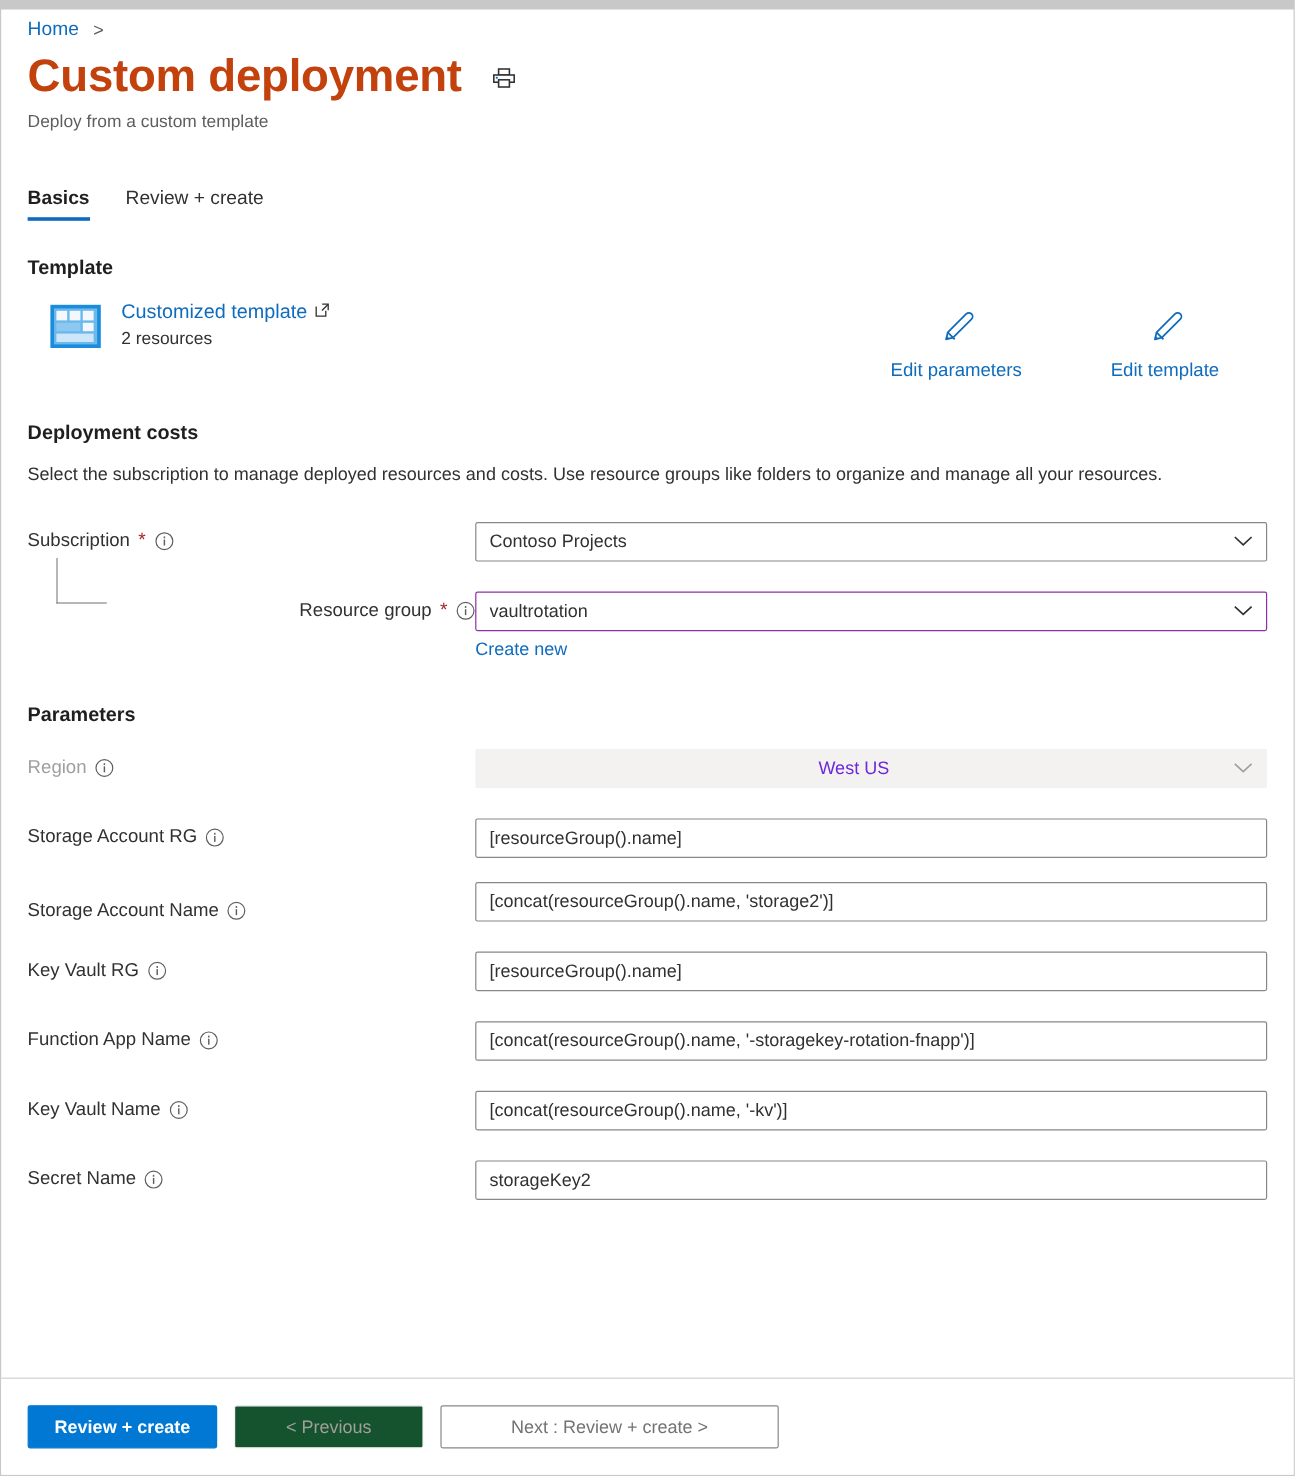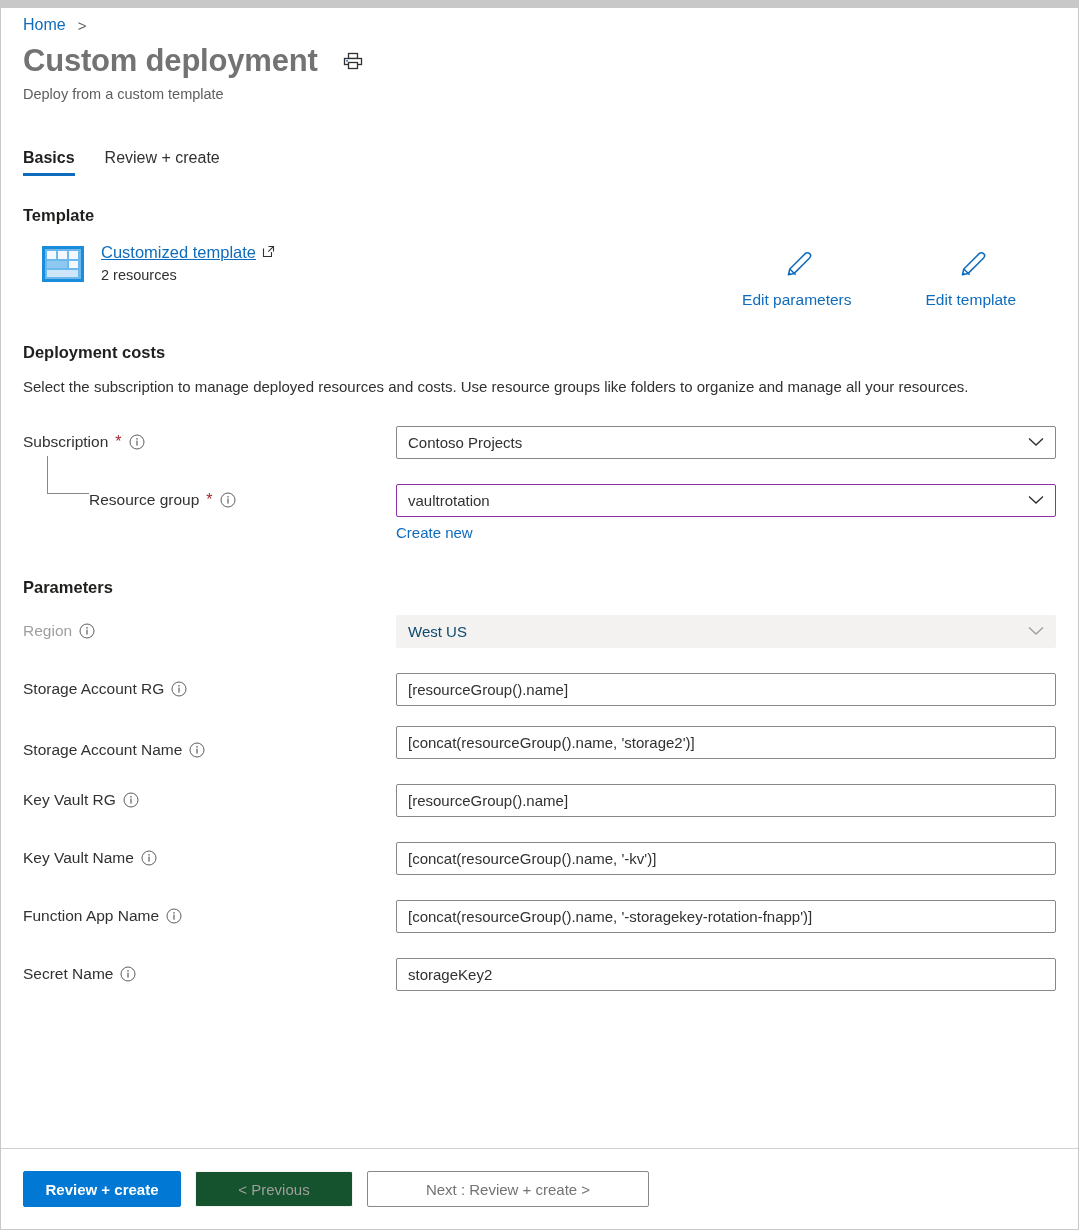--- a/index.html
+++ b/index.html
@@ -48,23 +48,23 @@
   }
 
   
   .title-row {
     display: flex;
     align-items: center;
     gap: 24px;
     margin-top: 10px;
   }
   .page-title {
-    font-size: 31px;
+    font-size: 38px;
     font-weight: 600;
-    color: #737373;
+    color: #c2410c;
     letter-spacing: -0.2px;
     line-height: 1.1;
   }
   .print-icon {
     cursor: pointer;
     width: 22px; height: 22px;
     display: flex; align-items: center; justify-content: center;
   }
   .subtitle {
     font-size: 14.5px;
@@ -122,21 +122,20 @@
   }
   .tpl-icon { width: 44px; margin-left: 18px; flex: 0 0 auto; }
   .tpl-text { margin-left: 16px; }
   .tpl-link {
     font-size: 16.5px;
     color: #0f6cbd;
     cursor: pointer;
     display: inline-flex;
     align-items: center;
     gap: 6px;
-    text-decoration: underline;
   }
   .tpl-sub {
     font-size: 14.5px;
     color: #323130;
     margin-top: 5px;
   }
   .edit-actions {
     margin-left: auto;
     display: flex;
     gap: 74px;
@@ -167,21 +166,21 @@
     flex: 0 0 373px;
     font-size: 15.5px;
     color: #323130;
     display: flex;
     align-items: center;
     gap: 7px;
     padding-top: 7px;
     position: relative;
   }
   .field-label.disabled { color: #a19f9d; }
-  .field-label.indent { padding-left: 66px; }
+  .field-label.indent { padding-left: 66px; justify-content: flex-end; }
   .req-star { color: #a4262c; font-size: 16px; line-height: 1; }
   .info-ico {
     width: 16px; height: 16px;
     flex: 0 0 16px;
     cursor: pointer;
     display: inline-block;
   }
 
   
   .elbow {
@@ -218,21 +217,22 @@
     position: absolute;
     right: 12px; top: 50%;
     transform: translateY(-50%);
     pointer-events: none;
     display: flex;
   }
   .select-wrap.focused .inp { border: 1px solid #8f2fa8; }
   .select-wrap.disabled .inp {
     background: #f3f2f1;
     border-color: transparent;
-    color: #0c4a6e;
+    color: #6d28d9;
+    text-align: center;
   }
 
   .sublink {
     display: inline-block;
     margin-top: 7px;
     font-size: 15px;
     color: #0f6cbd;
     cursor: pointer;
   }
 
@@ -484,47 +484,47 @@
             </svg>
           </span>
         </div>
         <div class="field-ctrl">
           <input class="inp" type="text" value="[resourceGroup().name]" style="">
         </div>
       </div>
 
       <div class="field-row" style="margin-top:25px;">
         <div class="field-label">
+          <span>Function App Name</span>
+          <span class="info-ico">
+            <svg width="16" height="16" viewBox="0 0 16 16" aria-hidden="true">
+              <circle cx="8" cy="8" r="7" fill="none" stroke="#605e5c" stroke-width="1"></circle>
+              <rect x="7.4" y="6.6" width="1.2" height="5" fill="#605e5c"></rect>
+              <rect x="7.4" y="4" width="1.2" height="1.6" fill="#605e5c"></rect>
+            </svg>
+          </span>
+        </div>
+        <div class="field-ctrl">
+          <input class="inp" type="text" value="[concat(resourceGroup().name, '-storagekey-rotation-fnapp')]" style="">
+        </div>
+      </div>
+
+      <div class="field-row" style="margin-top:25px;">
+        <div class="field-label">
           <span>Key Vault Name</span>
           <span class="info-ico">
             <svg width="16" height="16" viewBox="0 0 16 16" aria-hidden="true">
               <circle cx="8" cy="8" r="7" fill="none" stroke="#605e5c" stroke-width="1"></circle>
               <rect x="7.4" y="6.6" width="1.2" height="5" fill="#605e5c"></rect>
               <rect x="7.4" y="4" width="1.2" height="1.6" fill="#605e5c"></rect>
             </svg>
           </span>
         </div>
         <div class="field-ctrl">
           <input class="inp" type="text" value="[concat(resourceGroup().name, '-kv')]" style="">
-        </div>
-      </div>
-
-      <div class="field-row" style="margin-top:25px;">
-        <div class="field-label">
-          <span>Function App Name</span>
-          <span class="info-ico">
-            <svg width="16" height="16" viewBox="0 0 16 16" aria-hidden="true">
-              <circle cx="8" cy="8" r="7" fill="none" stroke="#605e5c" stroke-width="1"></circle>
-              <rect x="7.4" y="6.6" width="1.2" height="5" fill="#605e5c"></rect>
-              <rect x="7.4" y="4" width="1.2" height="1.6" fill="#605e5c"></rect>
-            </svg>
-          </span>
-        </div>
-        <div class="field-ctrl">
-          <input class="inp" type="text" value="[concat(resourceGroup().name, '-storagekey-rotation-fnapp')]" style="">
         </div>
       </div>
 
       <div class="field-row" style="margin-top:25px;">
         <div class="field-label">
           <span>Secret Name</span>
           <span class="info-ico">
             <svg width="16" height="16" viewBox="0 0 16 16" aria-hidden="true">
               <circle cx="8" cy="8" r="7" fill="none" stroke="#605e5c" stroke-width="1"></circle>
               <rect x="7.4" y="6.6" width="1.2" height="5" fill="#605e5c"></rect>

